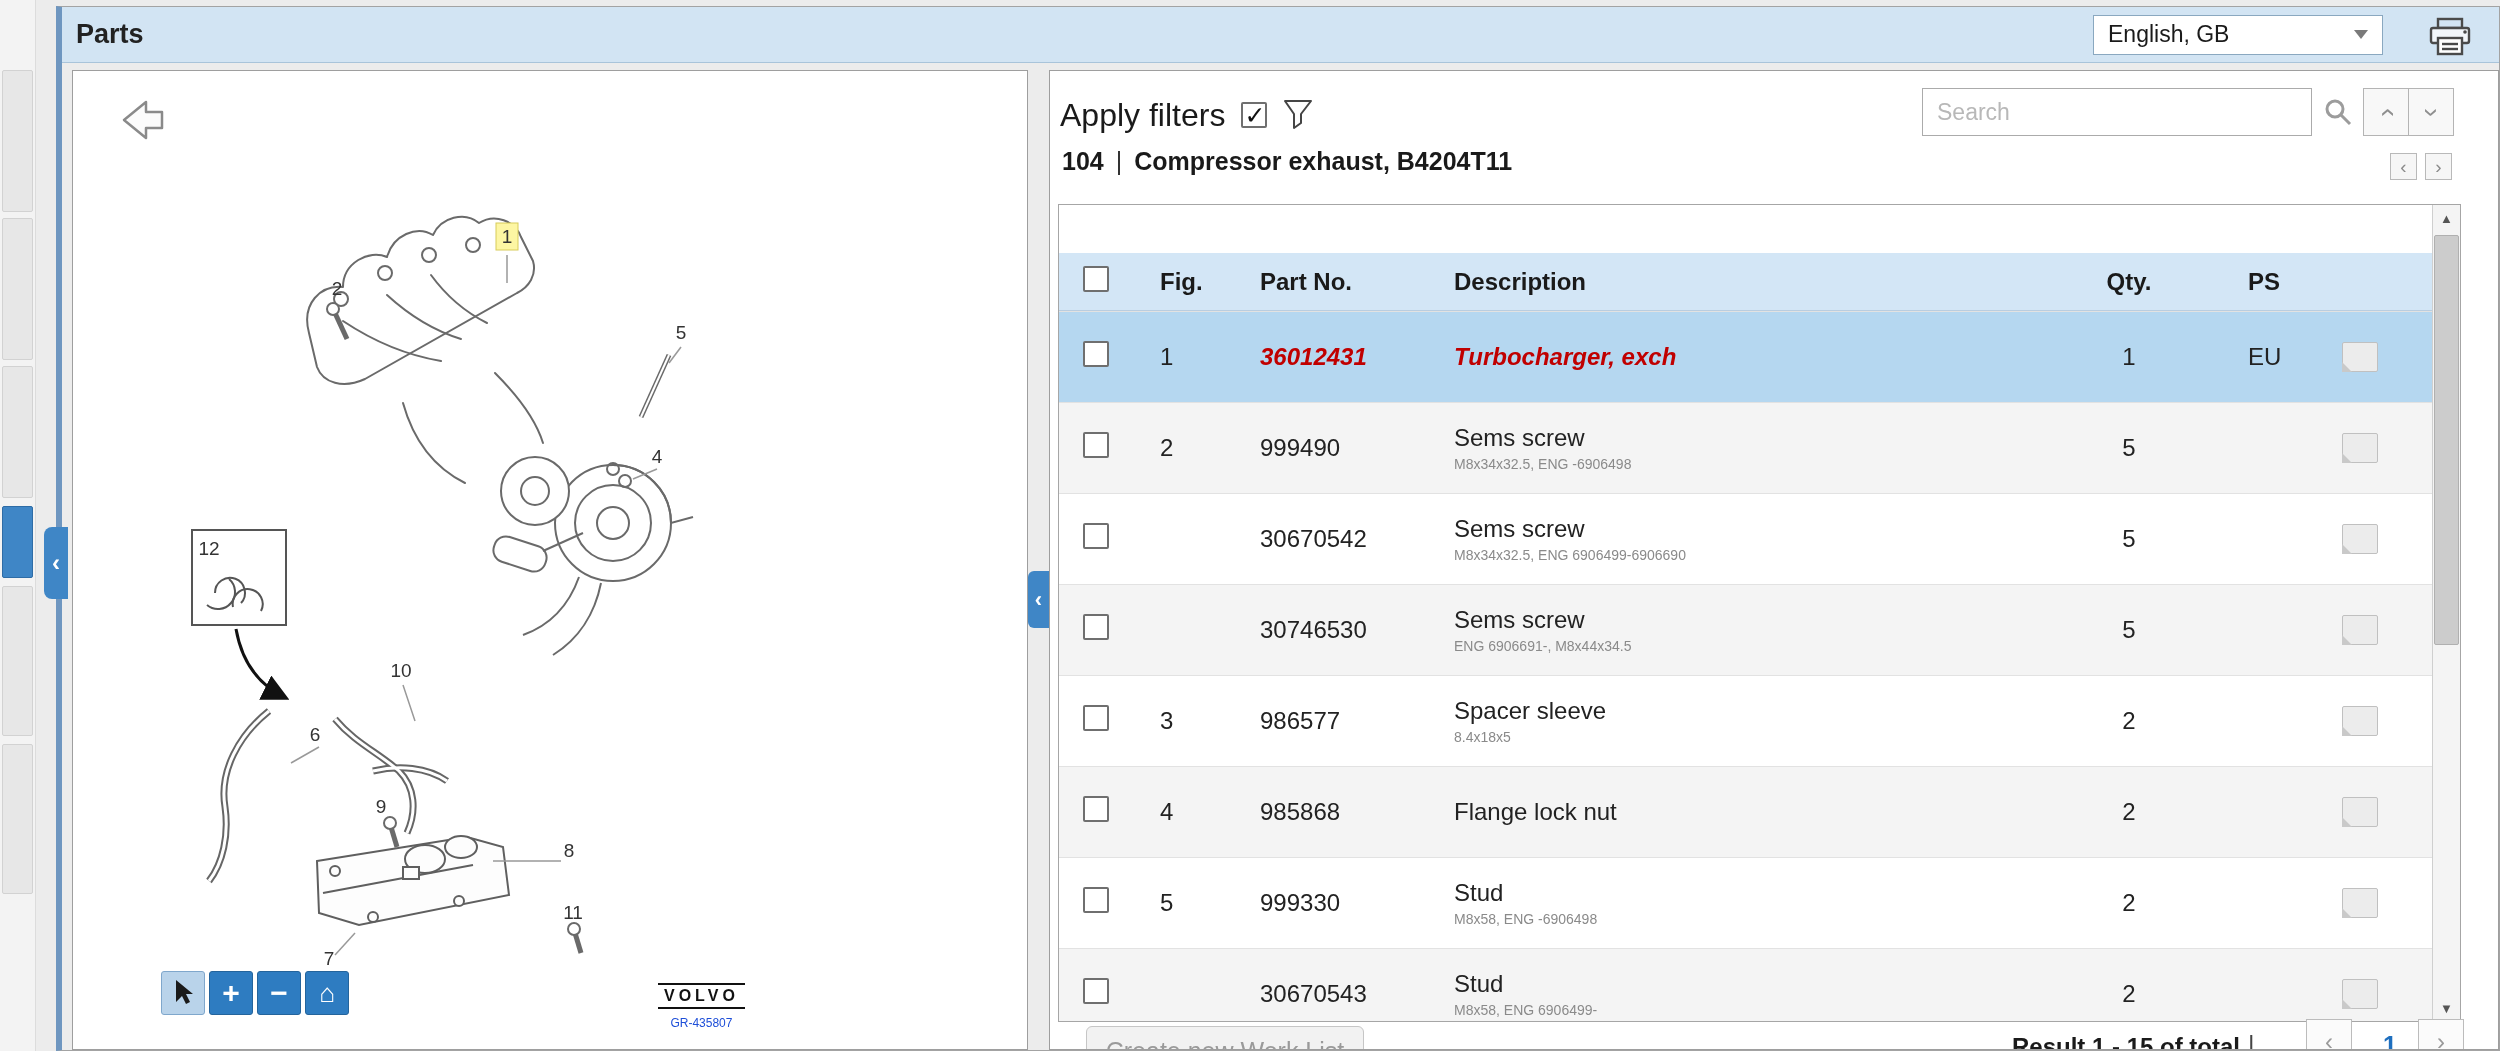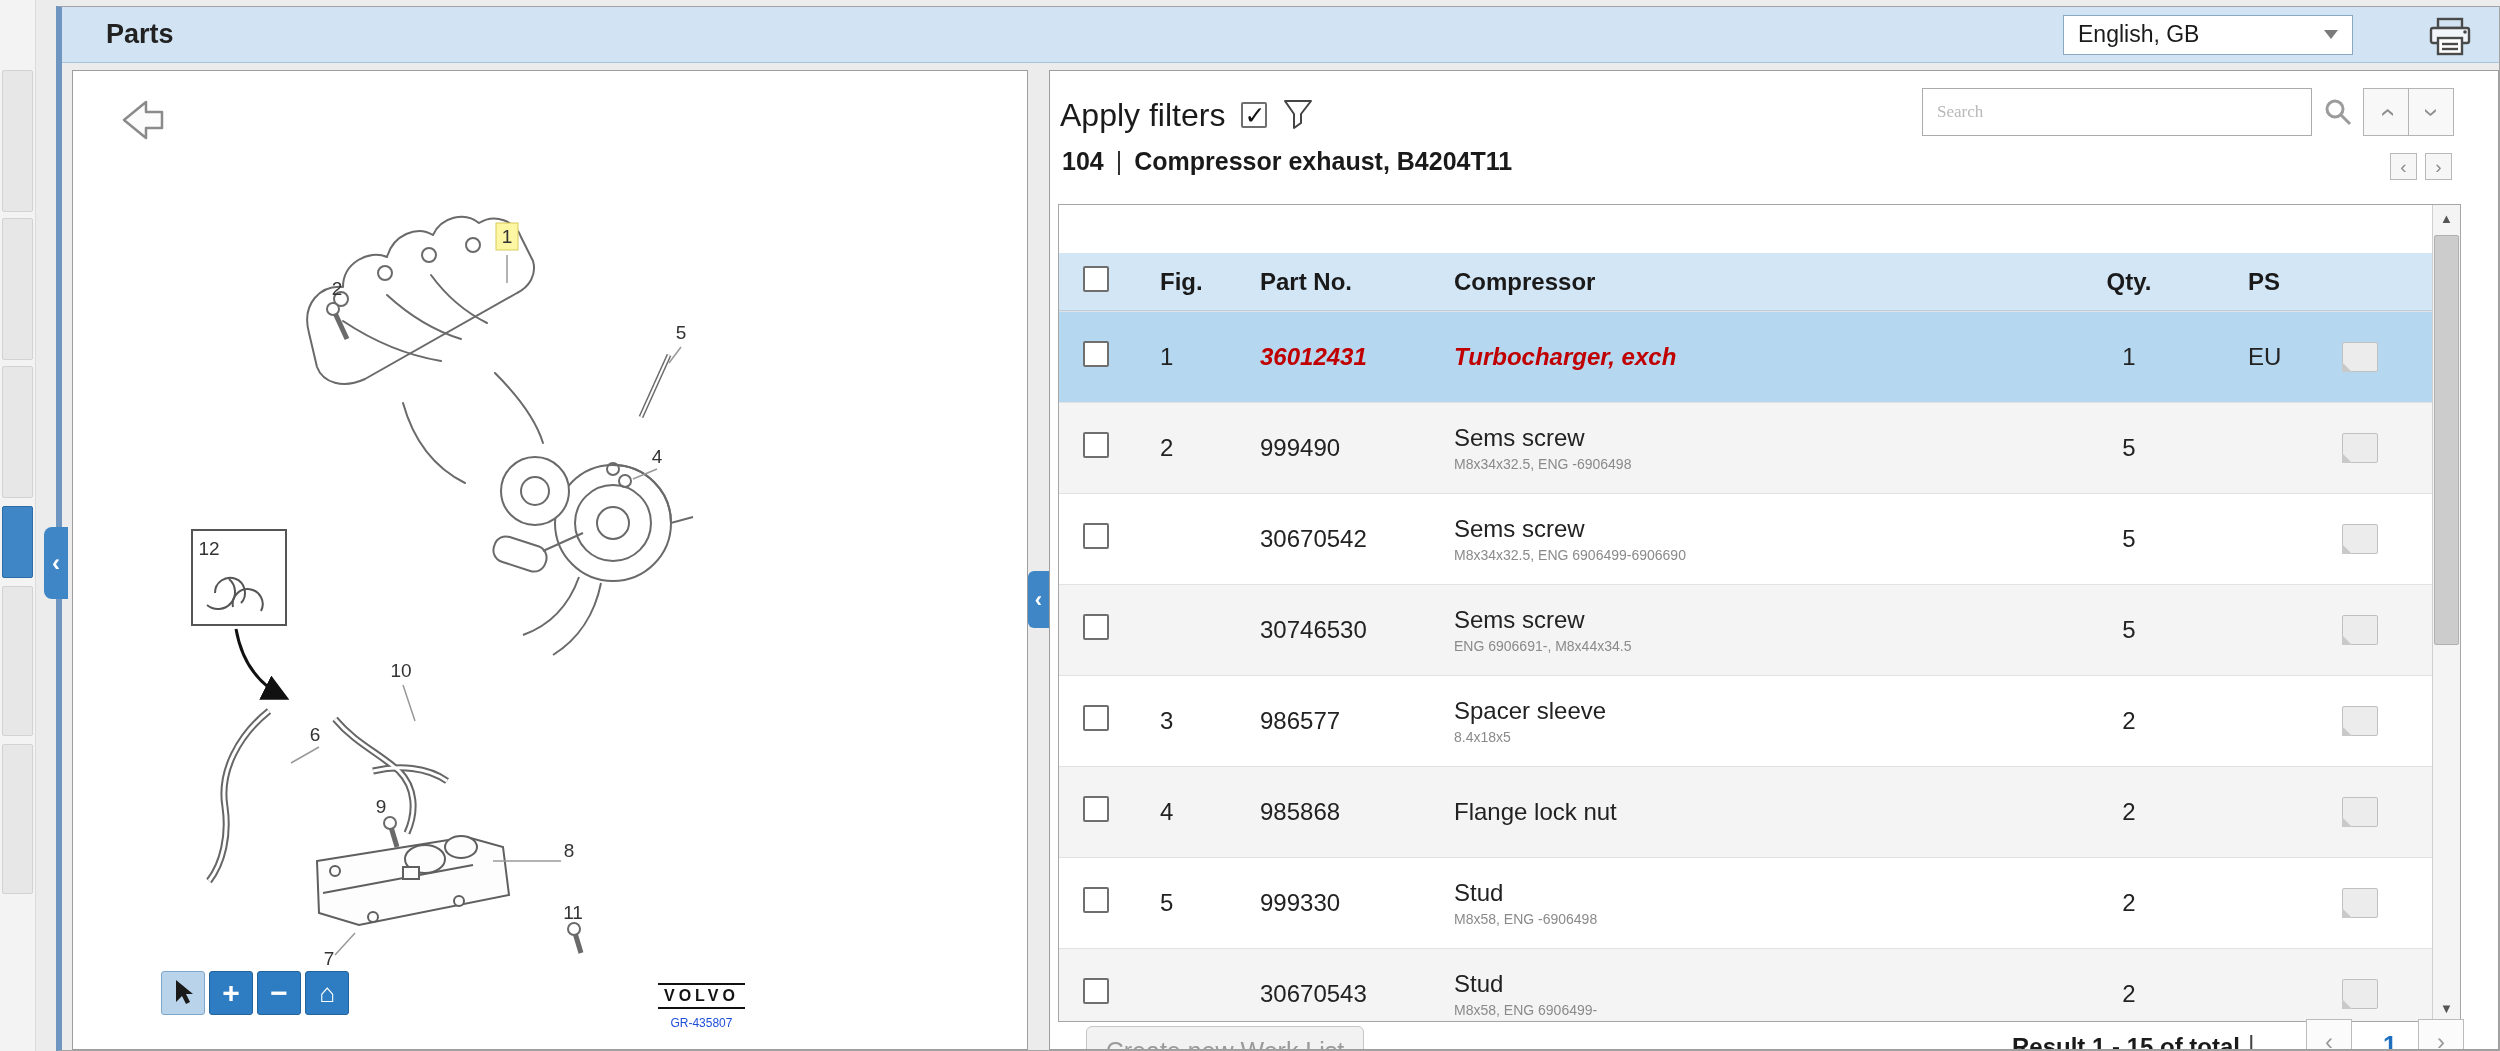--- a/index.html
+++ b/index.html
@@ -10,21 +10,21 @@
   .side-strip { position:absolute; left:0; top:0; width:36px; height:100%; background:#f3f3f3; border-right:1px solid #dcdcdc; }
   .strip-tile { position:absolute; left:2px; width:31px; background:#e7e7e7; border:1px solid #d2d2d2; border-radius:2px; }
   .strip-tile.blue { background:#3f86c6; border-color:#2e6ca6; }
 
   
   .app { position:absolute; left:56px; top:6px; width:2444px; height:1045px;
          background:#ececec; border:1px solid #a3a3a3; border-left:6px solid #6e96c0; overflow:hidden; }
 
   
   .topbar { position:absolute; left:0; top:0; width:100%; height:56px; background:#d2e4f3;
-            border-bottom:1px solid #a9c4da; display:flex; align-items:center; padding:0 44px; }
+            border-bottom:1px solid #a9c4da; display:flex; align-items:center; padding:0 14px; }
   .topbar-title { font-size:27px; font-weight:bold; color:#222; }
   .lang-select { margin-left:auto; margin-right:102px; width:290px; height:40px; background:#fff;
                  border:1px solid #8aa8c0; display:flex; align-items:center; padding:0 14px; font-size:23px; color:#1a1a1a; cursor:default; }
   .lang-caret { margin-left:auto; width:0; height:0; border-left:7px solid transparent; border-right:7px solid transparent; border-top:9px solid #7a7a7a; }
   .print-btn { position:absolute; right:26px; top:10px; width:46px; height:40px; }
 
   
   .left-panel { position:absolute; left:10px; top:63px; width:956px; height:980px;
                 background:#fff; border:1px solid #9e9e9e; overflow:hidden; }
   .diagram-svg { position:absolute; left:0; top:0; width:956px; height:980px; }
@@ -54,21 +54,21 @@
   .right-panel { position:absolute; left:987px; top:63px; width:1450px; height:980px;
                  background:#fff; border:1px solid #9e9e9e; overflow:hidden; }
 
   .filters-row { position:absolute; left:10px; top:20px; height:48px; display:flex; align-items:center; gap:16px; }
   .filters-label { font-size:32px; color:#1a1a1a; }
   .cb { width:26px; height:26px; border:2px solid #6f6f6f; background:#fff; border-radius:2px; display:inline-block; position:relative; }
   .cb.checked::after { content:"✓"; position:absolute; left:1px; top:-3px; font-size:25px; color:#111; }
 
   .search-group { position:absolute; left:872px; top:17px; height:48px; display:flex; }
   .search-box { width:390px; height:48px; border:1px solid #ababab; background:#fff; }
-  .search-box input { width:100%; height:100%; border:none; outline:none; padding:0 14px; font-size:17px; font-family:Liberation Serif, serif; color:#333; }
+  .search-box input { width:100%; height:100%; border:none; outline:none; padding:0 14px; font-size:23px; font-family:Liberation Sans, sans-serif; color:#333; }
   .search-box input::placeholder { color:#b8b8b8; }
   .mag-btn { width:52px; height:48px; display:flex; align-items:center; justify-content:center; cursor:pointer; }
   .updown-btn { width:46px; height:48px; border:1px solid #b4b4b4; background:#f8f8f8; display:flex;
                 align-items:center; justify-content:center; cursor:pointer; margin-left:-1px; }
   .chev { display:inline-block; font-size:27px; color:#8f8f8f; }
   .chev.up { transform:rotate(-90deg); }
   .chev.down { transform:rotate(90deg); }
 
   .section-heading { position:absolute; left:12px; top:76px; font-size:25px; font-weight:bold; color:#1a1a1a; }
   .section-heading .sep { margin:0 12px; font-weight:normal; color:#333; }
@@ -337,21 +337,21 @@
         <div class="mini-btn">‹</div>
         <div class="mini-btn">›</div>
       </div>
 
       <div class="table-wrap">
         <div class="table-main">
           <div class="thead">
             <div class="cell c-check"><span class="cb"></span></div>
             <div class="cell c-fig">Fig.</div>
             <div class="cell c-part">Part No.</div>
-            <div class="cell c-desc">Compressor</div>
+            <div class="cell c-desc">Description</div>
             <div class="cell c-qty">Qty.</div>
             <div class="cell c-ps">PS</div>
             <div class="cell c-note"></div>
           </div>
           <div class="rows">
               <div class="trow selected">
     <div class="cell c-check"><span class="cb"></span></div>
     <div class="cell c-fig">1</div>
     <div class="cell c-part">36012431</div>
     <div class="cell c-desc">

